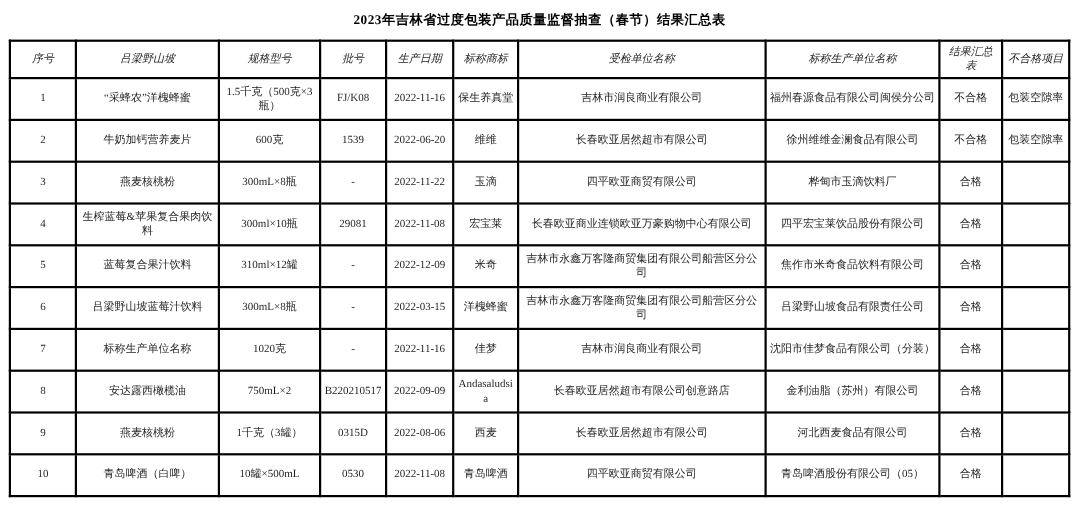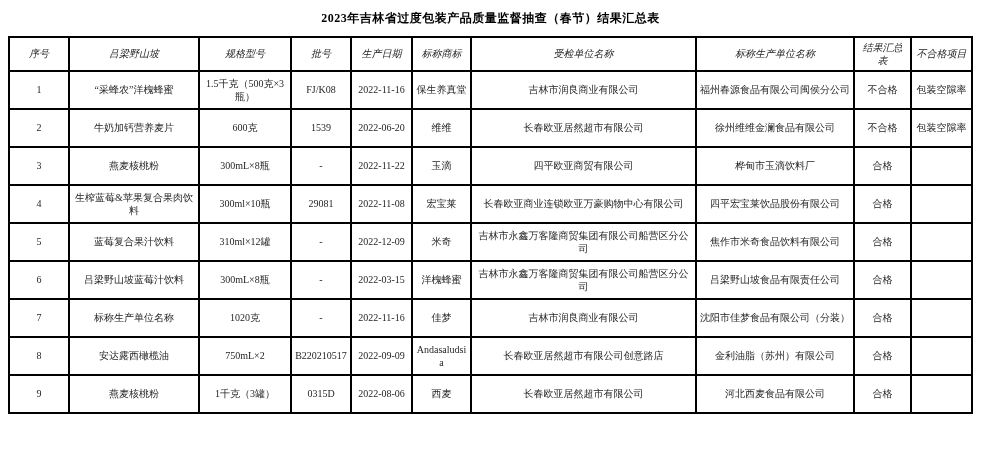--- a/index.html
+++ b/index.html
@@ -189,15 +189,27 @@
           <td>燕麦核桃粉</td>
           <td>1千克（3罐）</td>
           <td>0315D</td>
           <td>2022-08-06</td>
           <td>西麦</td>
           <td>长春欧亚居然超市有限公司</td>
           <td>河北西麦食品有限公司</td>
           <td>合格</td>
           <td></td>
         </tr>
+        <tr>
+          <td>10</td>
+          <td>青岛啤酒（白啤）</td>
+          <td>10罐×500mL</td>
+          <td>0530</td>
+          <td>2022-11-08</td>
+          <td>青岛啤酒</td>
+          <td>四平欧亚商贸有限公司</td>
+          <td>青岛啤酒股份有限公司（05）</td>
+          <td>合格</td>
+          <td></td>
+        </tr>
       </tbody>
   </table>
 </div>
 
 </body></html>

